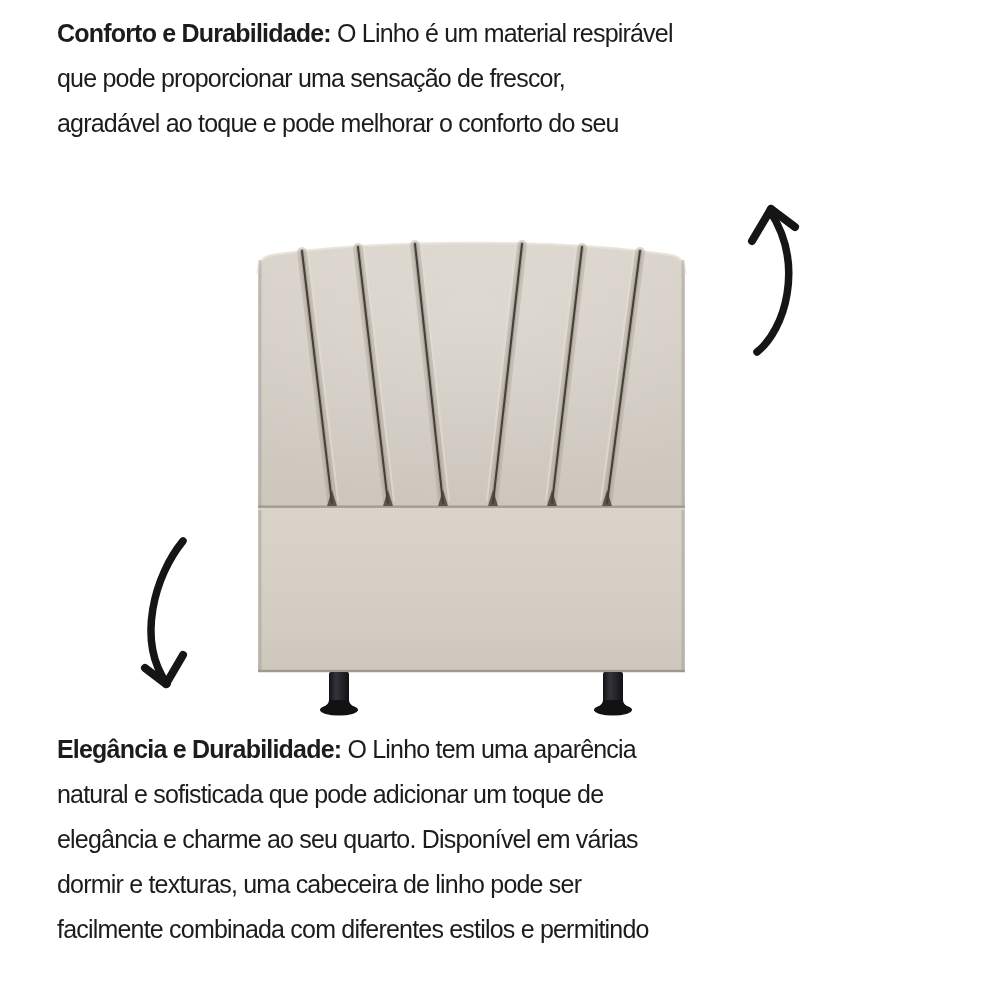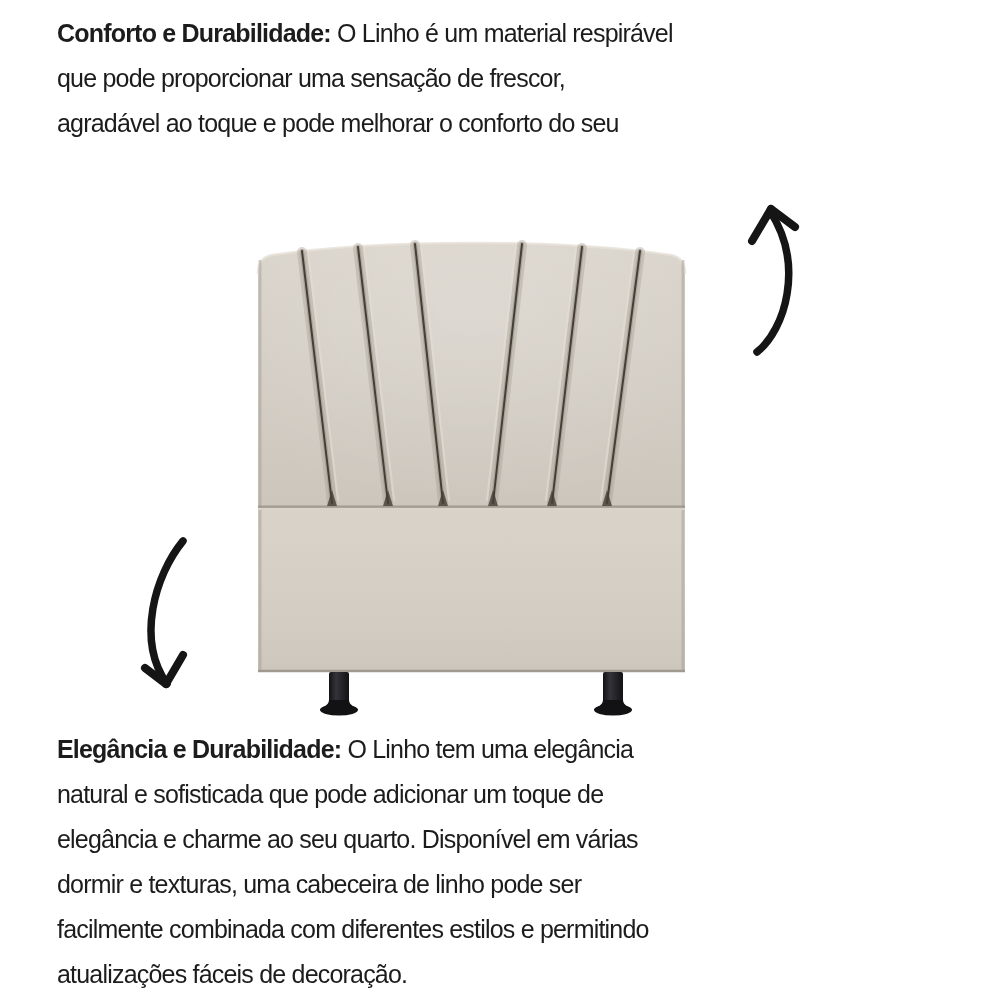--- a/index.html
+++ b/index.html
@@ -143,21 +143,20 @@
     </g>
   </svg>
 
   <div class="para top">
     <div class="line"><span class="b">Conforto e Durabilidade:</span><span> O Linho é um material respirável</span></div>
     <div class="line">que pode proporcionar uma sensação de frescor,</div>
     <div class="line">agradável ao toque e pode melhorar o conforto do seu</div>
   </div>
 
   <div class="para bottom">
-    <div class="line"><span class="b">Elegância e Durabilidade:</span><span> O Linho tem uma elegância</span></div>
+    <div class="line"><span class="b">Elegância e Durabilidade:</span><span> O Linho tem uma aparência</span></div>
     <div class="line">natural e sofisticada que pode adicionar um toque de</div>
     <div class="line">elegância e charme ao seu quarto. Disponível em várias</div>
     <div class="line">dormir e texturas, uma cabeceira de linho pode ser</div>
     <div class="line">facilmente combinada com diferentes estilos e permitindo</div>
-    <div class="line">atualizações fáceis de decoração.</div>
   </div>
 
 </div>
 
 </body></html>

